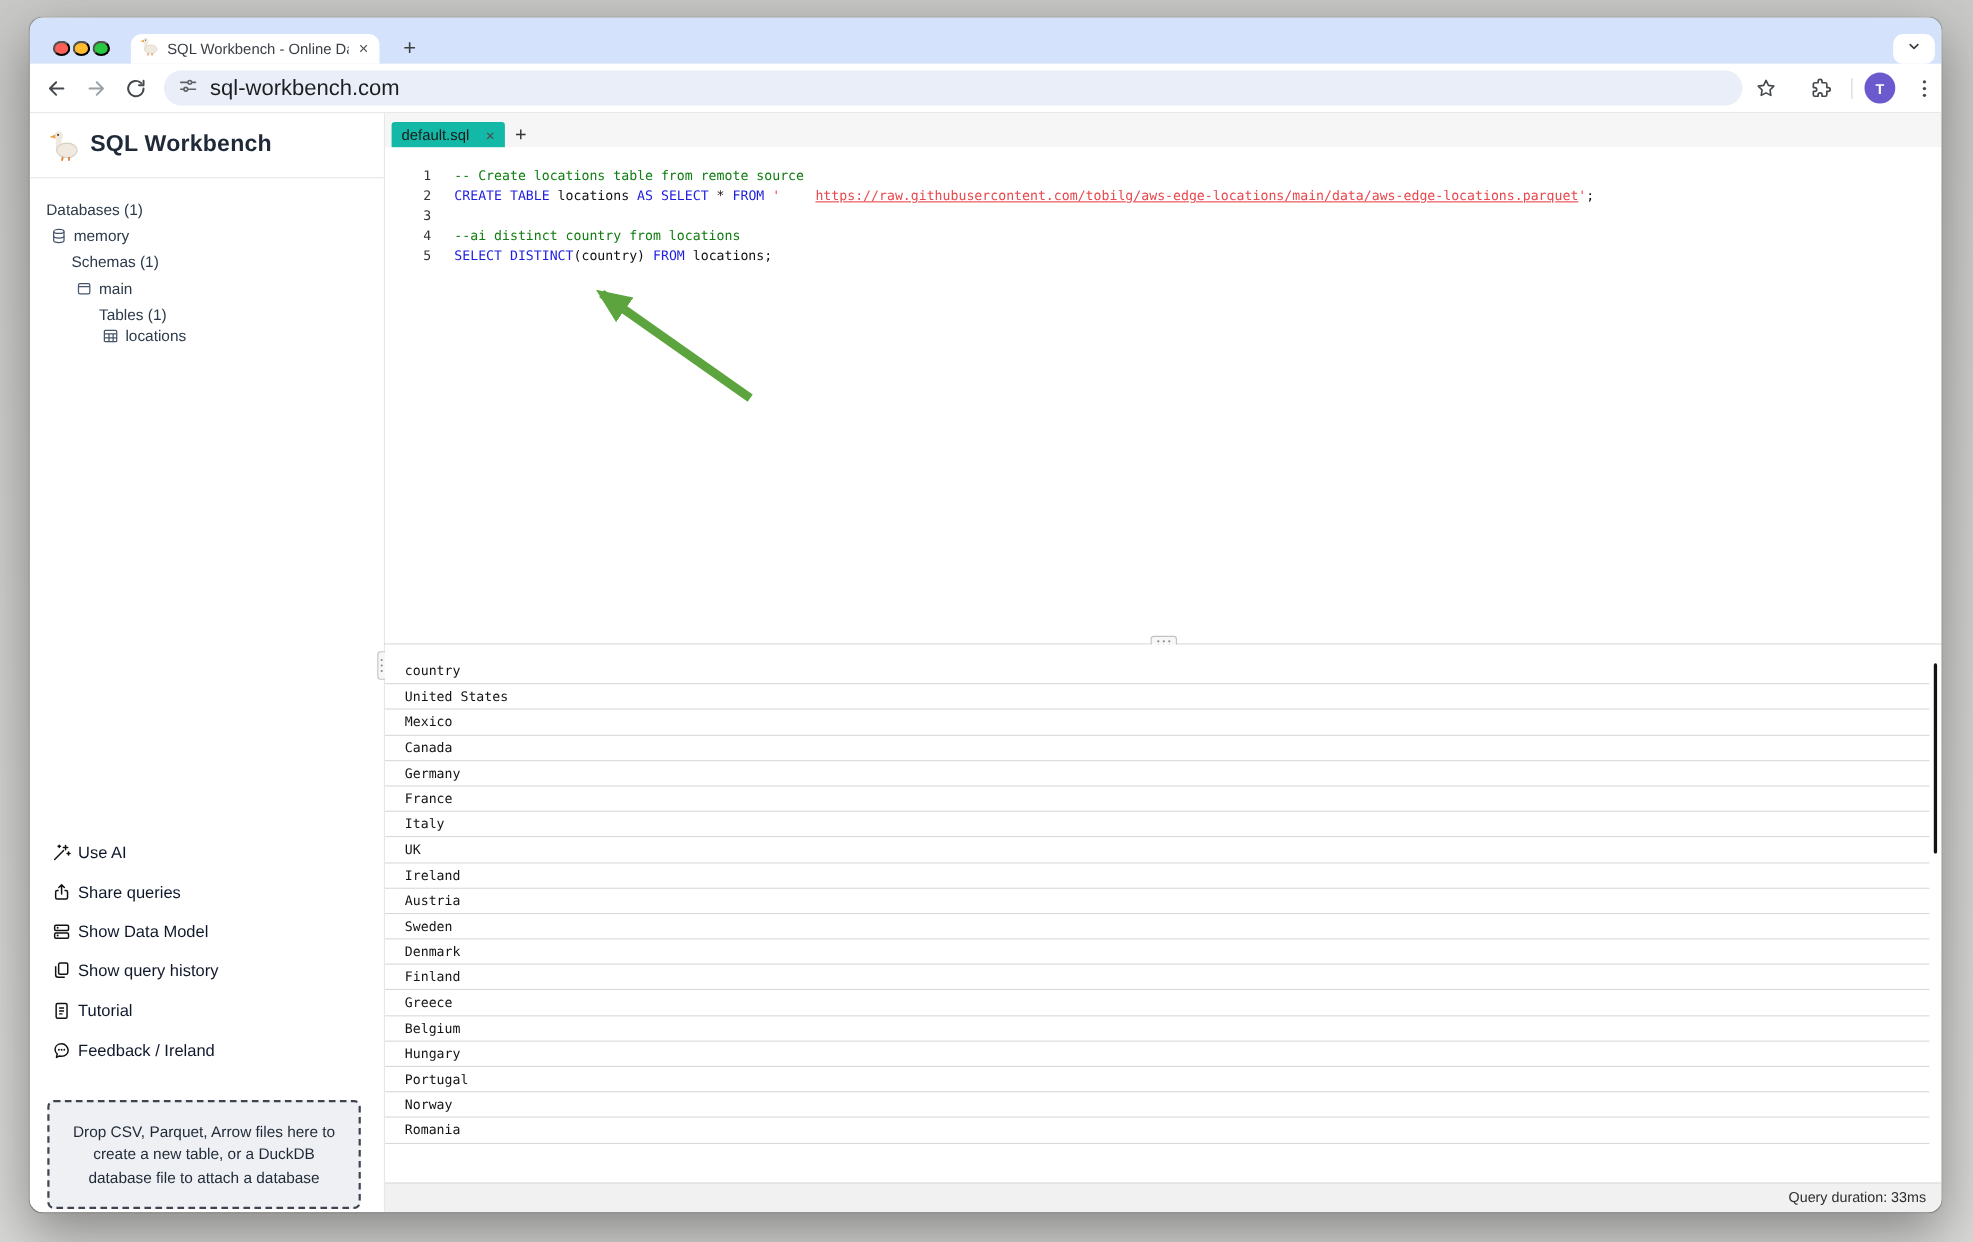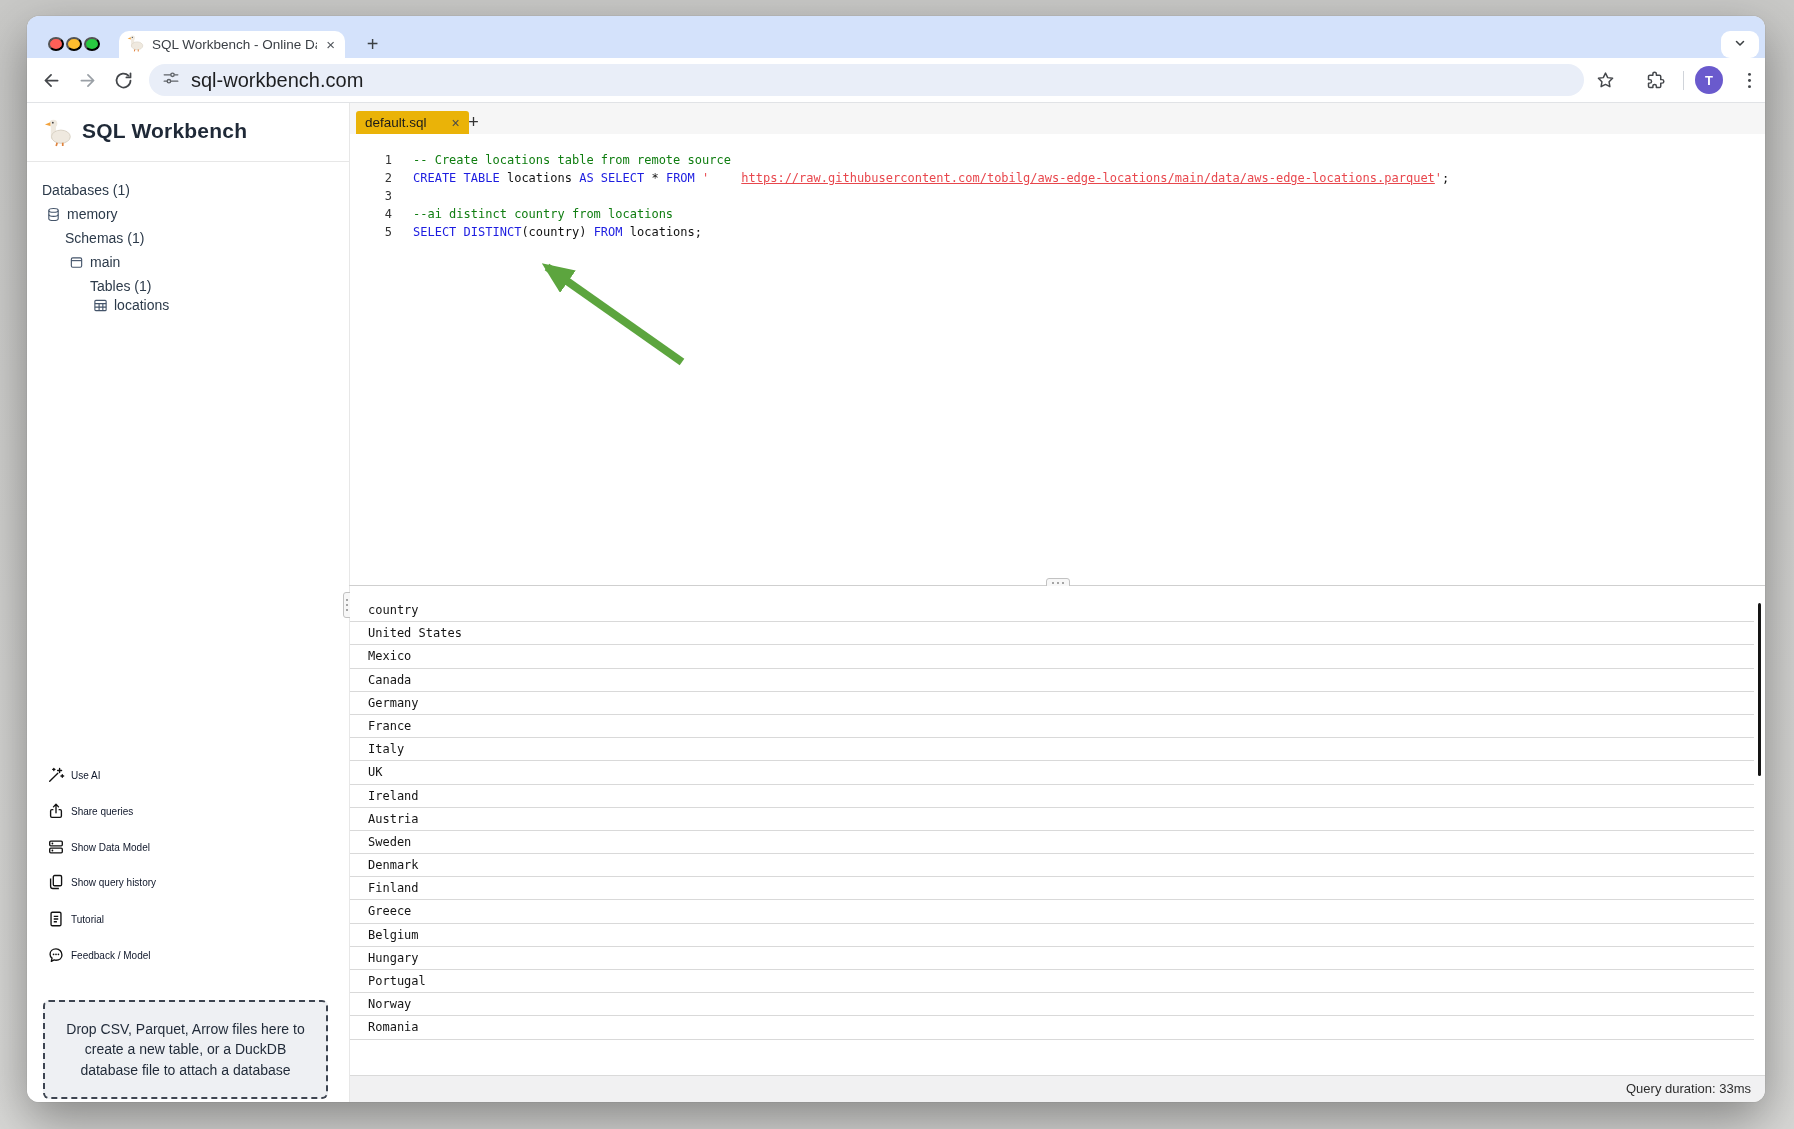--- a/index.html
+++ b/index.html
@@ -35,29 +35,29 @@
     color:#fff;font-size:13px;font-weight:bold;display:flex;align-items:center;justify-content:center;border:none;font-family:inherit;}
   
   .sidebar{position:absolute;left:0;top:87px;width:322px;bottom:0;background:#fff;border-right:1px solid #e7e7e7;box-sizing:content-box;}
   .side-header{position:absolute;left:0;top:0;right:0;height:58px;border-bottom:1px solid #e7e7e7;}
   .logo{position:absolute;left:17px;top:14px;width:30px;height:30px;}
   .app-title{position:absolute;left:55px;top:16px;margin:0;font-size:21px;font-weight:700;color:#1f2937;letter-spacing:.2px;}
   .tree-row{position:absolute;display:flex;align-items:center;gap:6px;font-size:14px;color:#2c3a4a;height:20px;}
   .tree-row svg{flex:none;}
   .menu-item{position:absolute;left:0;display:flex;align-items:center;height:22px;background:none;border:none;padding:0;font-family:inherit;}
   .menu-item svg{position:absolute;left:20px;}
-  .menu-item .mlabel{position:absolute;left:44px;font-size:10px;font-weight:500;color:#0f172a;white-space:nowrap;}
+  .menu-item .mlabel{position:absolute;left:44px;font-size:15px;font-weight:500;color:#0f172a;white-space:nowrap;}
   .dropzone{position:absolute;left:16px;top:897px;width:285px;height:99px;box-sizing:border-box;
     border:2px dashed #3d4450;border-radius:6px;background:#eef0f3;
     display:flex;align-items:center;justify-content:center;text-align:center;padding:0 20px;}
   .dropzone p{margin:0;font-size:14px;line-height:1.45;color:#1f2937;}
   
   .editor-tabbar{position:absolute;left:323px;top:87px;right:0;height:31px;background:#f6f6f6;}
-  .etab{position:absolute;left:6px;top:8px;height:23px;background:#eab308;border-radius:3px 3px 0 0;
-    display:flex;align-items:center;gap:25px;padding:0 9px;font-size:13.5px;color:#1b1b1b;}
+  .etab{position:absolute;left:6px;top:8px;height:23px;background:#14b8a6;border-radius:3px 3px 0 0;
+    display:flex;align-items:center;gap:15px;padding:0 9px;font-size:13.5px;color:#1b1b1b;}
   .etab-close{background:none;border:none;padding:0;font-size:14px;color:#4a4a4a;line-height:1;font-family:inherit;}
   .eplus{position:absolute;left:112px;top:8px;width:23px;height:23px;background:none;border:none;padding:0;
     font-size:18px;color:#333;line-height:23px;text-align:center;font-family:inherit;}
   .code-area{position:absolute;left:323px;top:118px;right:0;height:451px;background:#fff;
     font-family:"DejaVu Sans Mono",monospace;font-size:12px;padding-top:17px;box-sizing:border-box;}
   .code-line{display:flex;height:18px;line-height:18px;}
   .ln{width:42px;text-align:right;color:#333;flex:none;}
   .code-text{padding-left:21px;white-space:pre;color:#111;}
   .tok-kw{color:#1d1de0;}
   .tok-com{color:#0f7d10;}
@@ -245,21 +245,21 @@
             <rect x="4.5" y="2.5" width="11" height="15" rx="1.5"></rect>
             <path d="M7.5 7h5M7.5 10h5M7.5 13h3.5"></path>
           </svg>
         <span class="mlabel">Tutorial</span>
       </button>
       <button class="menu-item" style="top:841px;width:322px;">
         <svg width="18" height="18" viewBox="0 0 20 20" fill="none" stroke="#111" stroke-width="1.5" stroke-linejoin="round">
             <path d="M10 3.2c-4 0-6.6 2.6-6.6 5.9 0 1.8.8 3.4 2.2 4.4L4.8 17l3.2-1.5c.6.2 1.3.3 2 .3 4 0 6.6-2.7 6.6-5.9S14 3.2 10 3.2z"></path>
             <path d="M7.3 9.2h.01M10 9.2h.01M12.7 9.2h.01" stroke-linecap="round" stroke-width="1.9"></path>
           </svg>
-        <span class="mlabel">Feedback / Model</span>
+        <span class="mlabel">Feedback / Ireland</span>
       </button>
 
       <div class="dropzone">
         <p>Drop CSV, Parquet, Arrow files here to create a new table, or a DuckDB database file to attach a database</p>
       </div>
     </div>
 
     <div class="editor-tabbar">
       <div class="etab">
         <span>default.sql</span>

